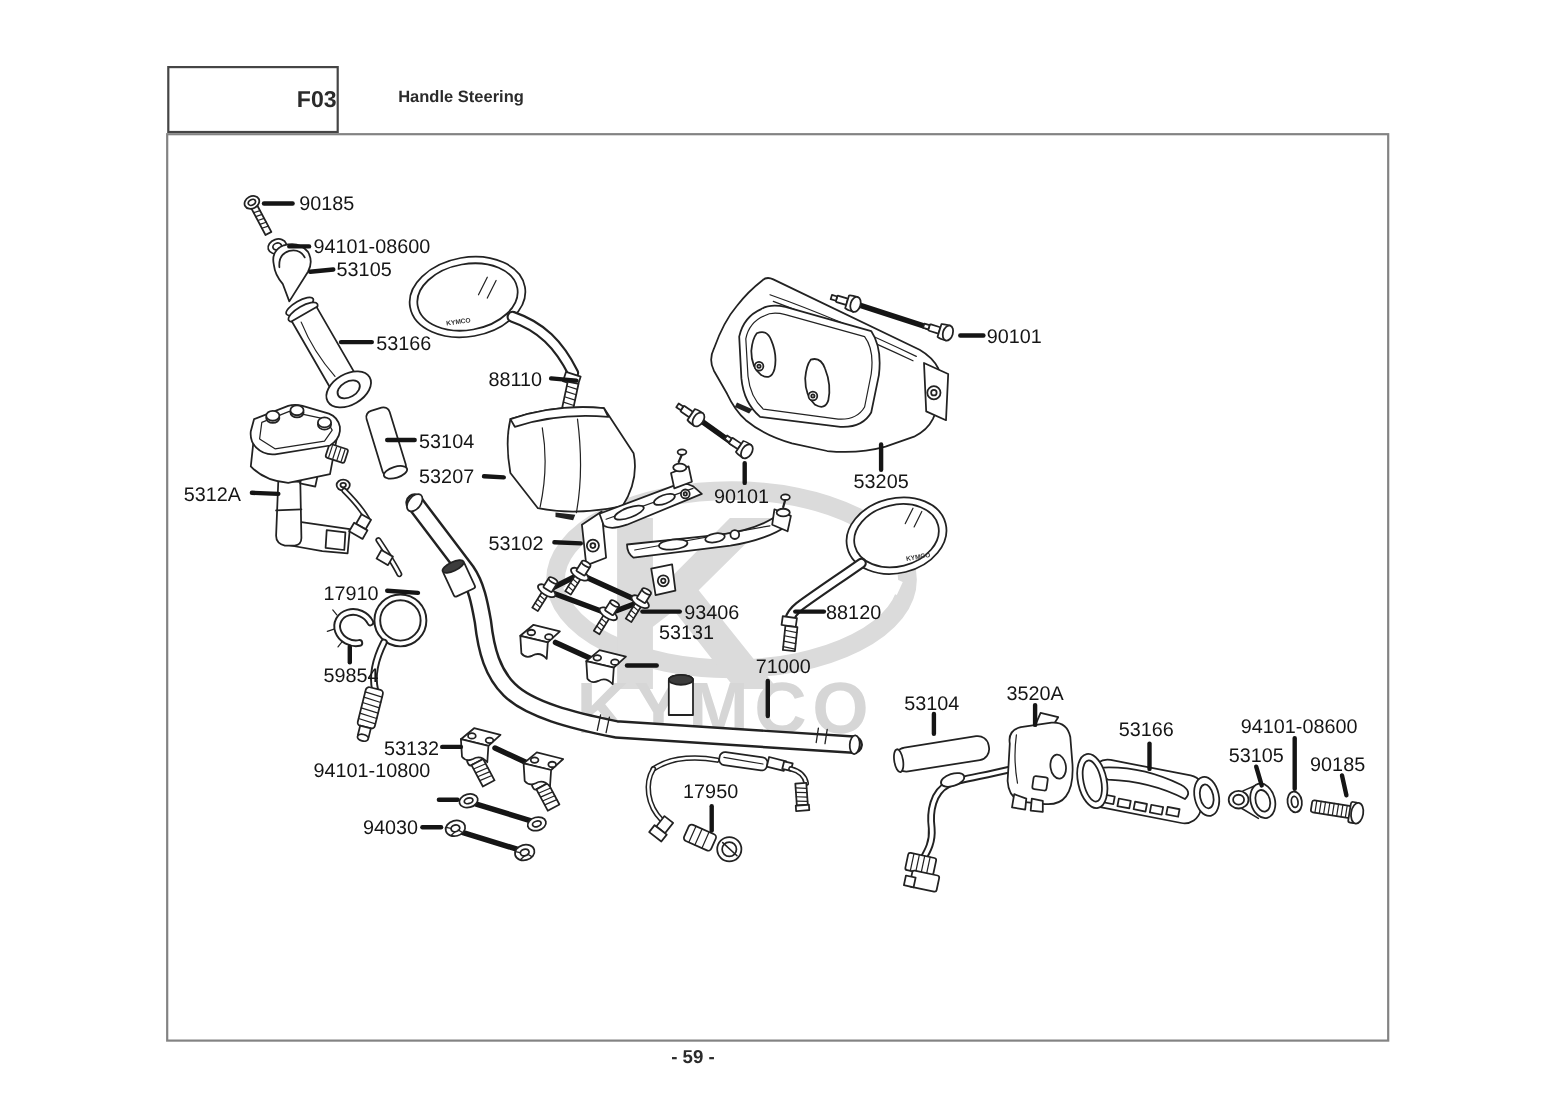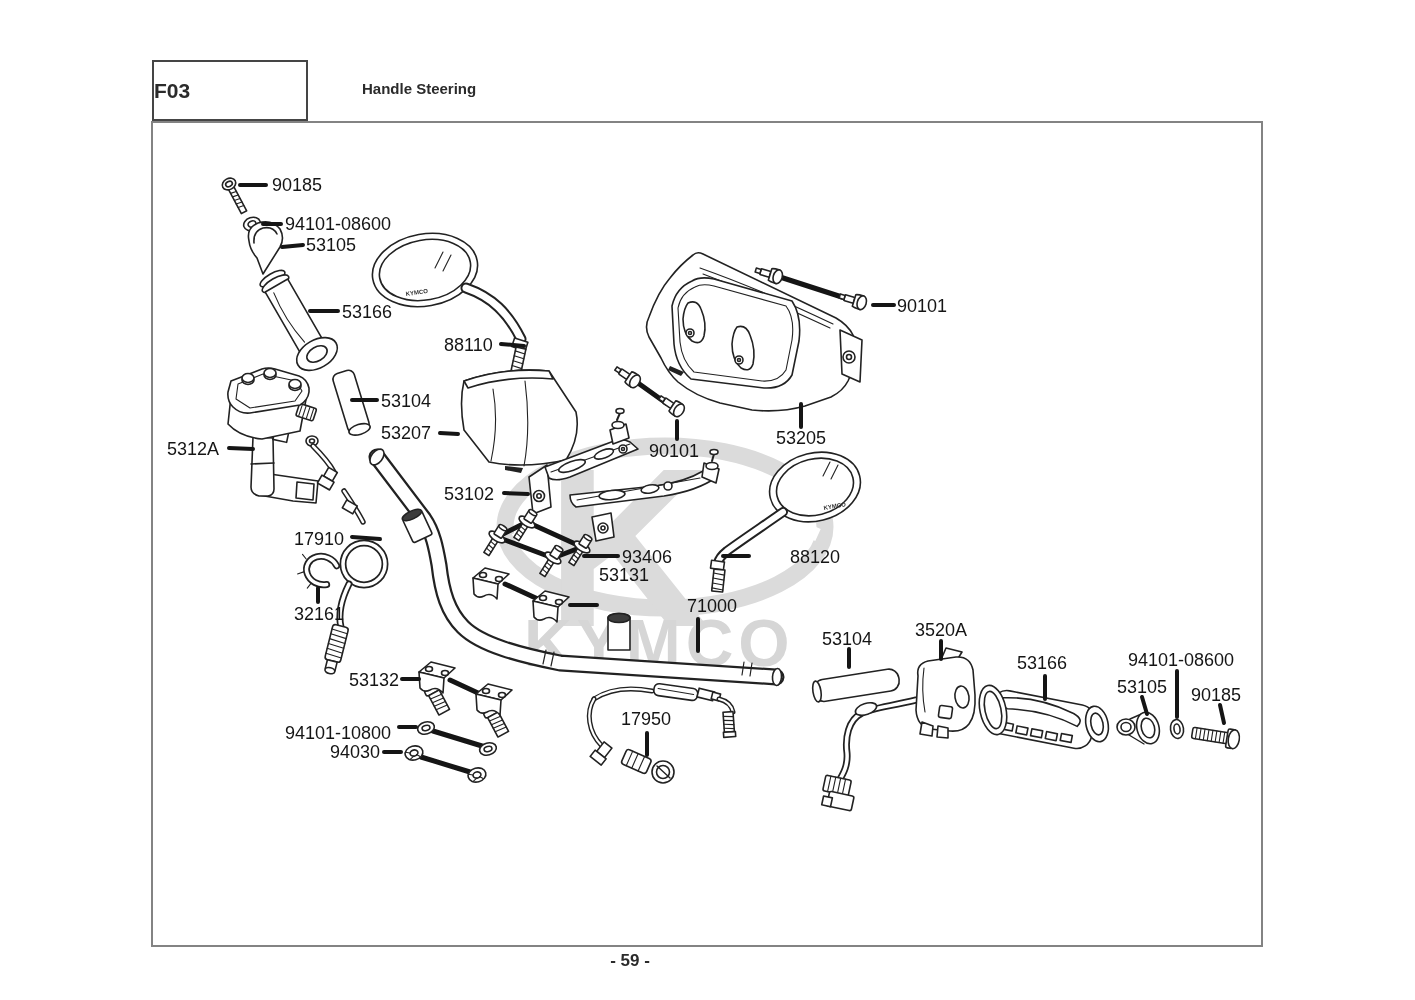--- a/index.html
+++ b/index.html
@@ -1,18 +1,18 @@
 <!DOCTYPE html>
 <html><head>
 <meta charset="utf-8">
 <style>
   html,body{margin:0;padding:0;background:#fff;}
   body{width:1415px;height:1000px;position:relative;font-family:"Liberation Sans",sans-serif;overflow:hidden;}
   .f03box{position:absolute;left:152px;top:60px;width:156px;height:61px;border:2px solid #454545;
-          box-sizing:border-box;background:#fff;display:flex;align-items:center;justify-content:flex-start;
+          box-sizing:border-box;background:#fff;display:flex;align-items:center;justify-content:flex-end;
           font-weight:bold;font-size:21px;color:#2b2b2b;z-index:3;}
   .title{position:absolute;left:362px;top:80px;font-weight:bold;font-size:15px;color:#2b2b2b;z-index:3;white-space:nowrap;}
   .frame{position:absolute;left:151px;top:121px;width:1112px;height:826px;border:2px solid #838383;
          box-sizing:border-box;background:#fff;z-index:0;}
   .pageno{position:absolute;left:0;top:951px;width:1260px;text-align:center;font-weight:bold;
           font-size:17px;color:#2b2b2b;z-index:3;}
   svg.art{position:absolute;left:0;top:0;z-index:1;}
   .plabel{position:absolute;font-weight:normal;font-size:18px;color:#151515;white-space:nowrap;z-index:2;line-height:1;}
 </style>
 </head>
@@ -483,30 +483,30 @@
 <div class="plabel" style="left:272px;top:176px">90185</div>
 <div class="plabel" style="left:285px;top:215px">94101-08600</div>
 <div class="plabel" style="left:306px;top:236px">53105</div>
 <div class="plabel" style="left:342px;top:303px">53166</div>
 <div class="plabel" style="left:444px;top:336px">88110</div>
 <div class="plabel" style="left:381px;top:392px">53104</div>
 <div class="plabel" style="left:381px;top:424px">53207</div>
 <div class="plabel" style="left:167px;top:440px">5312A</div>
 <div class="plabel" style="left:444px;top:485px">53102</div>
 <div class="plabel" style="left:294px;top:530px">17910</div>
-<div class="plabel" style="left:294px;top:605px">32161</div>
+<div class="plabel" style="left:294px;top:605px">59854</div>
 <div class="plabel" style="left:622px;top:548px">93406</div>
 <div class="plabel" style="left:649px;top:442px">90101</div>
 <div class="plabel" style="left:776px;top:429px">53205</div>
 <div class="plabel" style="left:897px;top:297px">90101</div>
-<div class="plabel" style="left:790px;top:548px">88120</div>
+<div class="plabel" style="left:751px;top:548px">88120</div>
 <div class="plabel" style="left:599px;top:566px">53131</div>
 <div class="plabel" style="left:687px;top:597px">71000</div>
 <div class="plabel" style="left:822px;top:630px">53104</div>
 <div class="plabel" style="left:915px;top:621px">3520A</div>
 <div class="plabel" style="left:1017px;top:654px">53166</div>
 <div class="plabel" style="left:1128px;top:651px">94101-08600</div>
 <div class="plabel" style="left:1117px;top:678px">53105</div>
 <div class="plabel" style="left:1191px;top:686px">90185</div>
 <div class="plabel" style="left:349px;top:671px">53132</div>
-<div class="plabel" style="left:285px;top:724px">94101-10800</div>
+<div class="plabel" style="left:285px;top:691px">94101-10800</div>
 <div class="plabel" style="left:330px;top:743px">94030</div>
 <div class="plabel" style="left:621px;top:710px">17950</div>
 
 </body></html>

